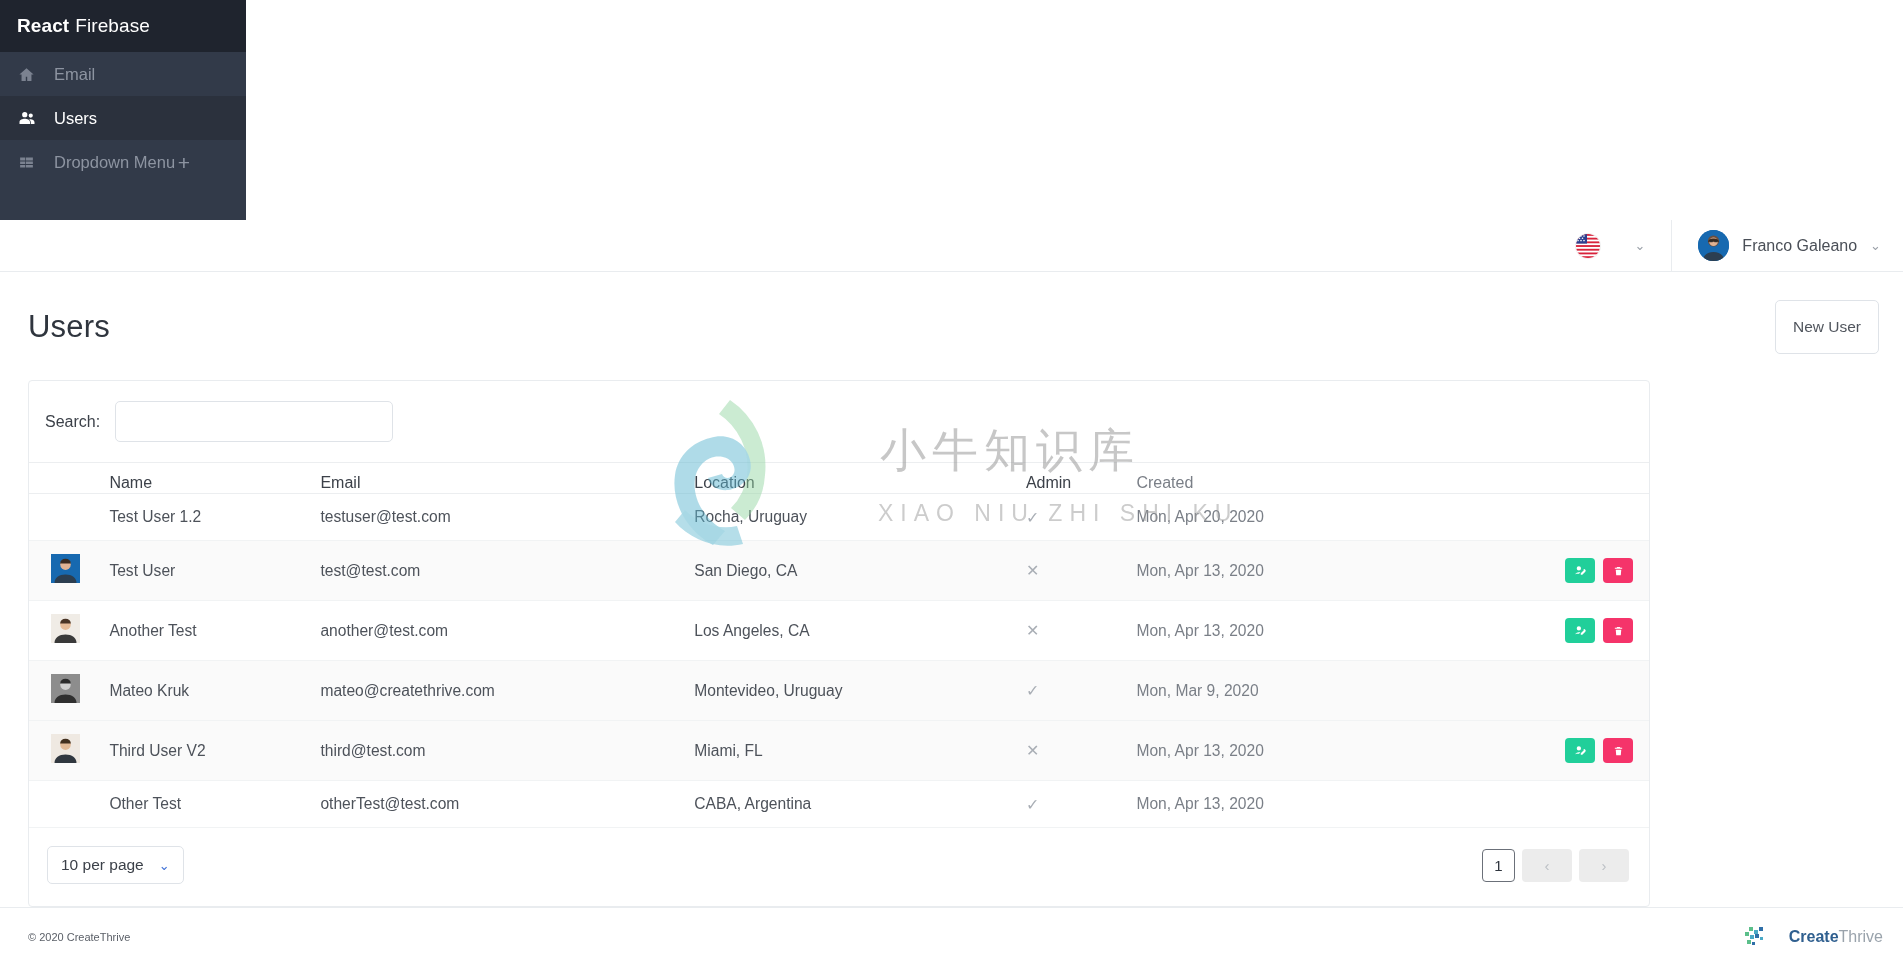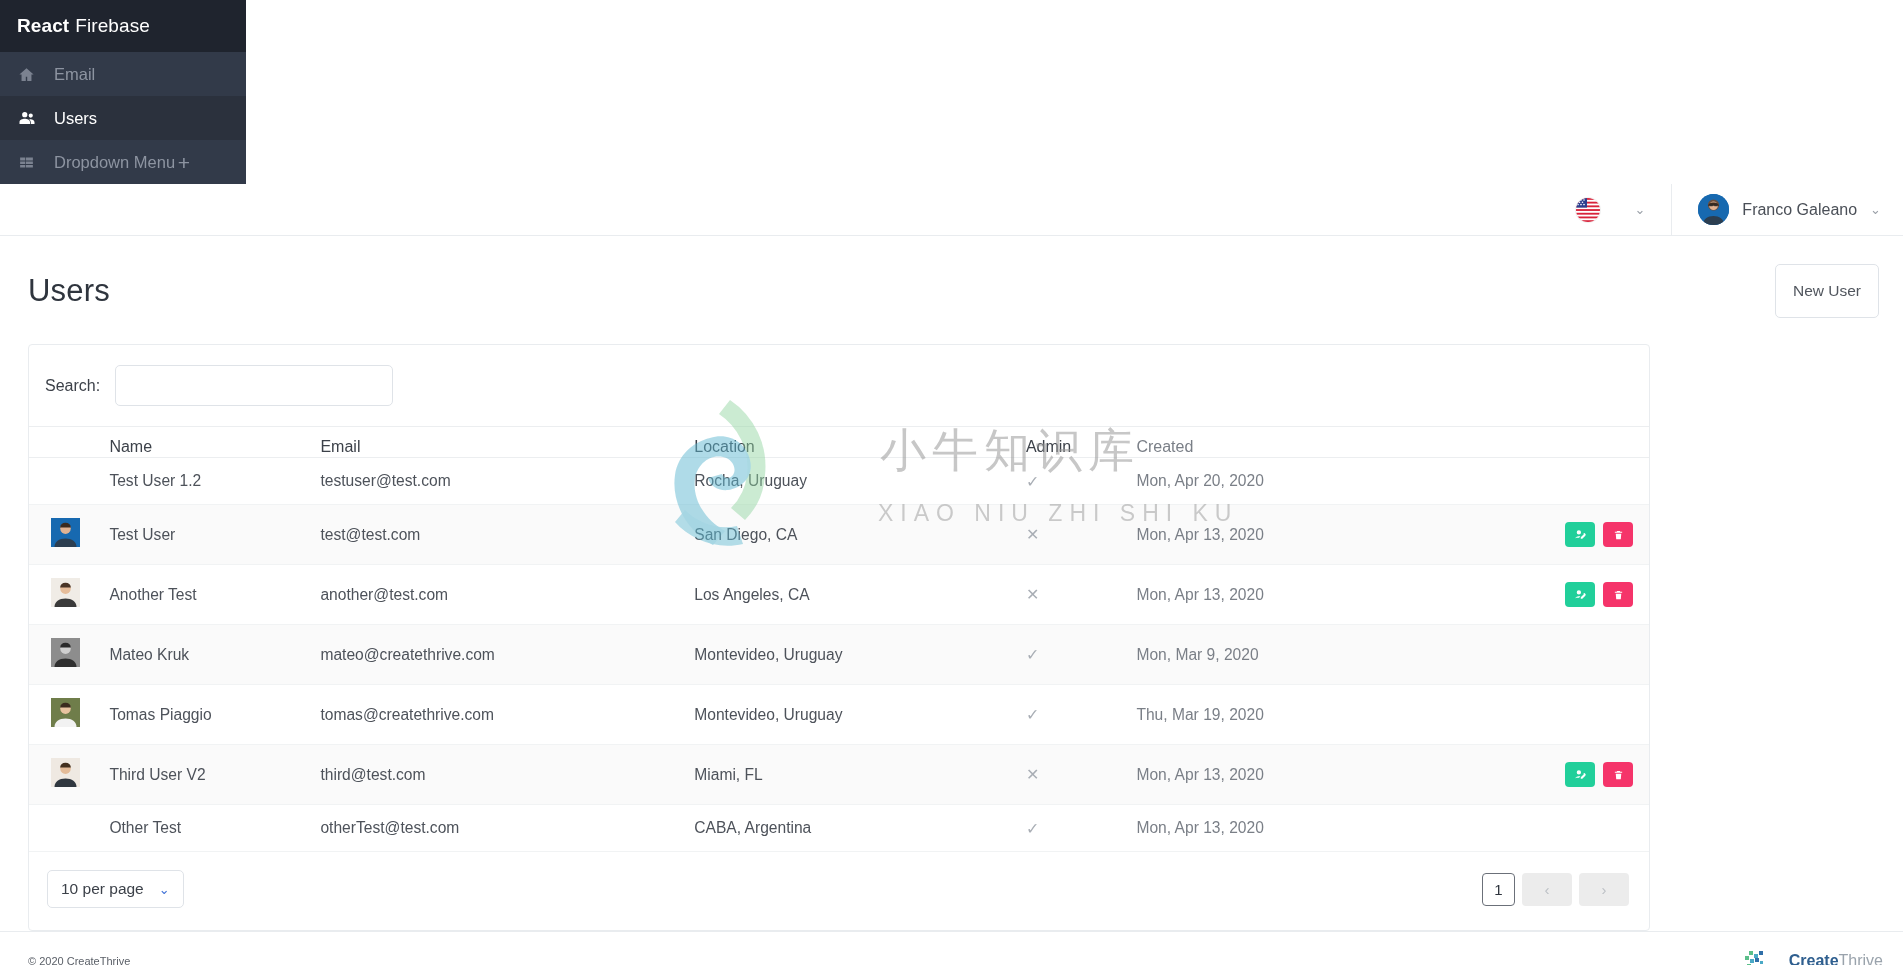--- a/index.html
+++ b/index.html
@@ -338,34 +338,20 @@
     <path d="M14.5 4.8 a5.4 5.4 0 0 1 5.4 4.6 l-10.8 0 a5.4 5.4 0 0 1 5.4 -4.6z" fill="#2b2b2b"></path>
     <path d="M3.5 29 c0-5.6 4.6-8.6 11-8.6 s11 3 11 8.6z" fill="#2f2f2f"></path>
   </svg></span></td>
               <td class="c-nm">Mateo Kruk</td>
               <td class="c-em">mateo@createthrive.com</td>
               <td class="c-lo">Montevideo, Uruguay</td>
               <td class="c-ad"><span class="adm">✓</span></td>
               <td class="c-cr">Mon, Mar 9, 2020</td>
               <td class="c-ac"></td>
             </tr>
-            <tr>
-              <td class="c-av"><span class="av-cell"><svg width="29" height="29" viewBox="0 0 29 29">
-    <rect width="29" height="29" fill="#6f7d4a"></rect>
-    <circle cx="14.5" cy="10.6" r="5.3" fill="#e8c3a0"></circle>
-    <path d="M14.5 4.8 a5.4 5.4 0 0 1 5.4 4.6 l-10.8 0 a5.4 5.4 0 0 1 5.4 -4.6z" fill="#3b2b1e"></path>
-    <path d="M3.5 29 c0-5.6 4.6-8.6 11-8.6 s11 3 11 8.6z" fill="#f2f2f2"></path>
-  </svg></span></td>
-              <td class="c-nm">Tomas Piaggio</td>
-              <td class="c-em">tomas@createthrive.com</td>
-              <td class="c-lo">Montevideo, Uruguay</td>
-              <td class="c-ad"><span class="adm">✓</span></td>
-              <td class="c-cr">Thu, Mar 19, 2020</td>
-              <td class="c-ac"></td>
-            </tr>
             <tr class="alt">
               <td class="c-av"><span class="av-cell"><svg width="29" height="29" viewBox="0 0 29 29">
     <rect width="29" height="29" fill="#efe9e2"></rect>
     <circle cx="14.5" cy="10.6" r="5.3" fill="#e3bb98"></circle>
     <path d="M14.5 4.8 a5.4 5.4 0 0 1 5.4 4.6 l-10.8 0 a5.4 5.4 0 0 1 5.4 -4.6z" fill="#43301f"></path>
     <path d="M3.5 29 c0-5.6 4.6-8.6 11-8.6 s11 3 11 8.6z" fill="#30373f"></path>
   </svg></span></td>
               <td class="c-nm">Third User V2</td>
               <td class="c-em">third@test.com</td>
               <td class="c-lo">Miami, FL</td>

